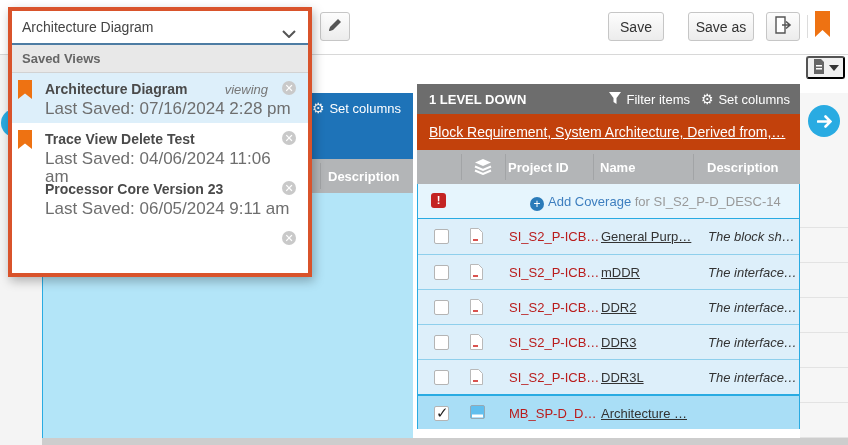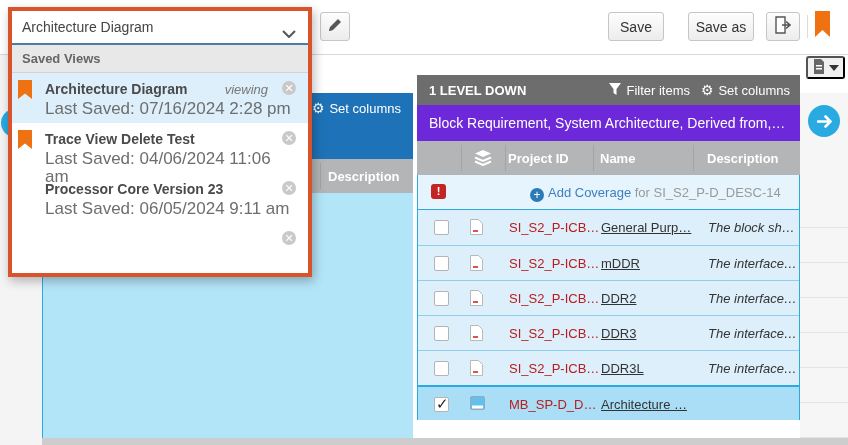--- a/index.html
+++ b/index.html
@@ -46,23 +46,23 @@
   #left-panel { left:42px; top:93px; width:371px; height:345px; }
   #left-panel .hdr1, #left-panel .hdr2 { background:#1e73b8; }
   #lp-setcols { position:absolute; right:12px; top:0; height:30px; }
   #lp-filter { position:absolute; left:271px; top:30px; height:36px; display:flex; align-items:center;
     color:#fff; font-size:14px; white-space:nowrap; }
   #lp-desc-hdr { position:absolute; left:286px; top:0; height:34px; display:flex; align-items:center; }
   #lp-cell { position:absolute; left:0; top:100px; width:371px; height:245px; background:#b3e5f8;
     border-left:1px solid #29abe2; }
 
   
-  #right-panel { left:417px; top:75px; width:383px; height:345px; }
+  #right-panel { left:417px; top:84px; width:383px; height:345px; }
   #right-panel .hdr1 { background:#6d6d6d; }
-  #right-panel .hdr2 { background:#6d28d9; padding-left:12px; }
+  #right-panel .hdr2 { background:#c2410c; padding-left:12px;text-decoration:underline; }
   #rp-title { margin-left:12px; font-weight:bold; }
   #rp-filter { position:absolute; right:110px; top:0; height:30px; }
   #rp-setcols { position:absolute; right:10px; top:0; height:30px; }
   .rp-col-label { position:absolute; top:0; height:34px; display:flex; align-items:center; }
 
   #rows { position:absolute; left:0; top:100px; width:383px; height:245px;
     border-left:1px solid #29abe2; border-right:1px solid #29abe2; }
   .trow { position:absolute; left:0; width:381px; height:35px; background:#ddeffa;
     border-top:1px solid #8ecfec; font-size:13px; color:#333; cursor:pointer; }
   .trow.first { border-top:none; }

